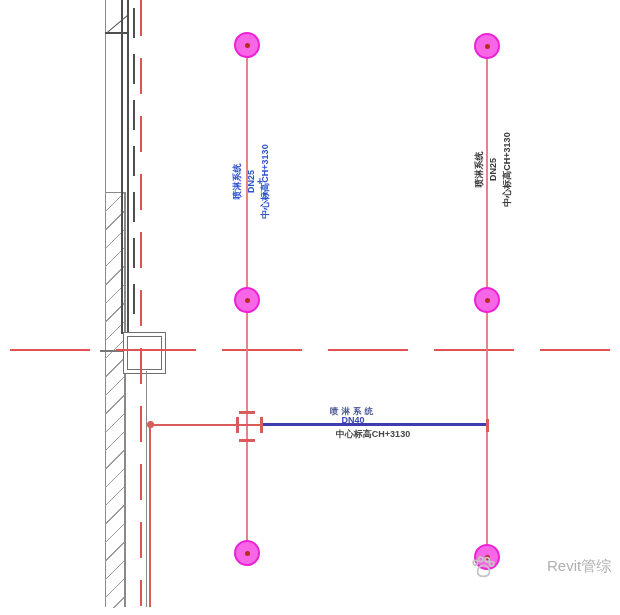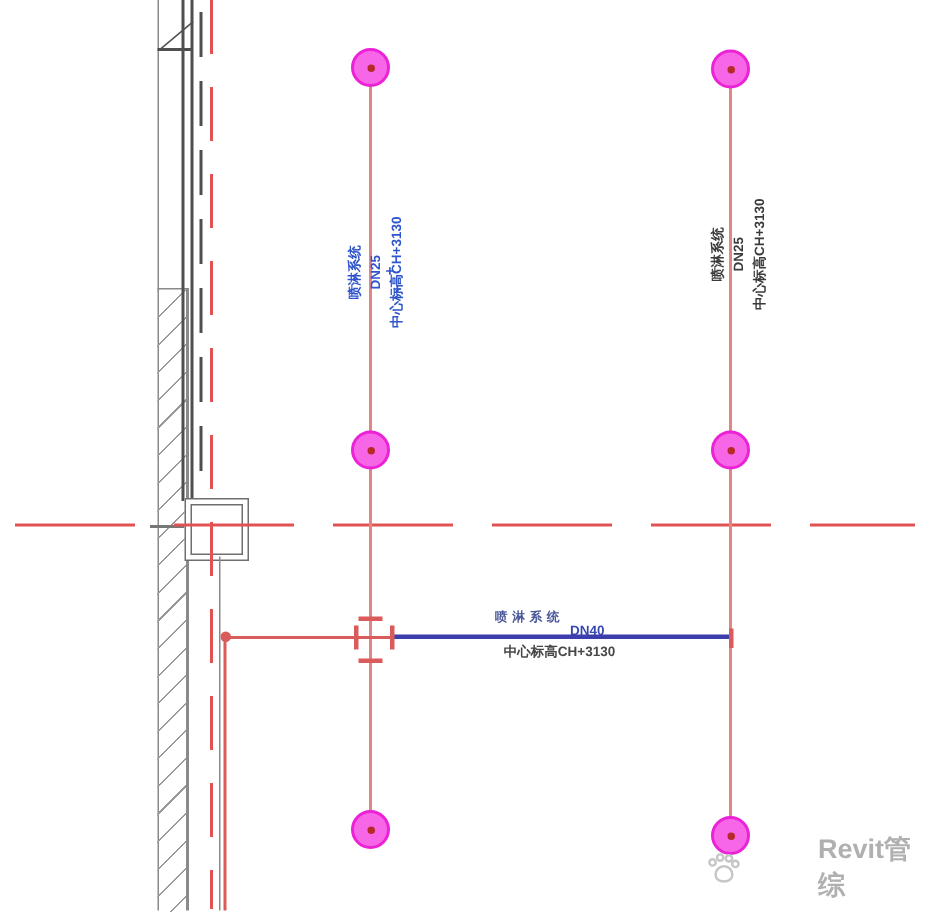--- a/index.html
+++ b/index.html
@@ -61,33 +61,33 @@
   .riser-tag-left{left:185px;top:159px;color:var(--blue-text);}
   .riser-tag-right{left:427px;top:147px;color:#3b3b3b;}
 
   .grip{position:absolute;color:var(--blue-text);font-size:10px;font-weight:bold;line-height:8px;}
   .grip1{left:257px;top:178px;}
   .grip2{left:262px;top:190px;}
 
   
   .bt-system{left:303px;top:406px;width:100px;text-align:center;font-size:8.5px;
       letter-spacing:3px;color:#4c5899;font-weight:600;}
-  .bt-size{left:303px;top:415px;width:100px;text-align:right;font-size:9px;
+  .bt-size{left:303px;top:415px;width:100px;text-align:center;font-size:9px;
       color:#3947b5;font-weight:600;}
   .bt-elev{left:308px;top:428px;width:130px;text-align:center;font-size:9px;
       color:#474747;font-weight:600;}
 
   
   .tooltip{left:367px;top:444px;background:var(--tooltip-bg);border:1px solid var(--tooltip-border);
       box-shadow:2px 2px 3px rgba(80,80,80,.45);font-size:10.5px;color:#3c3c3c;
       padding:3px 6px;white-space:nowrap;}
 
   
   .watermark{left:470px;top:554px;display:flex;align-items:center;gap:6px;}
-  .watermark-text{font-size:18px;font-weight:700;color:var(--watermark);margin-left:45px;}
+  .watermark-text{font-size:15px;font-weight:400;color:var(--watermark);margin-left:45px;}
 </style>
 </head>
 <body>
 
 <div id="canvas">
 
   <div class="abs wall-face-line"></div>
   <div class="abs wall-hatch"></div>
   <div class="abs wall-right-line"></div>
   <div class="abs wall-dbl-a"></div>

